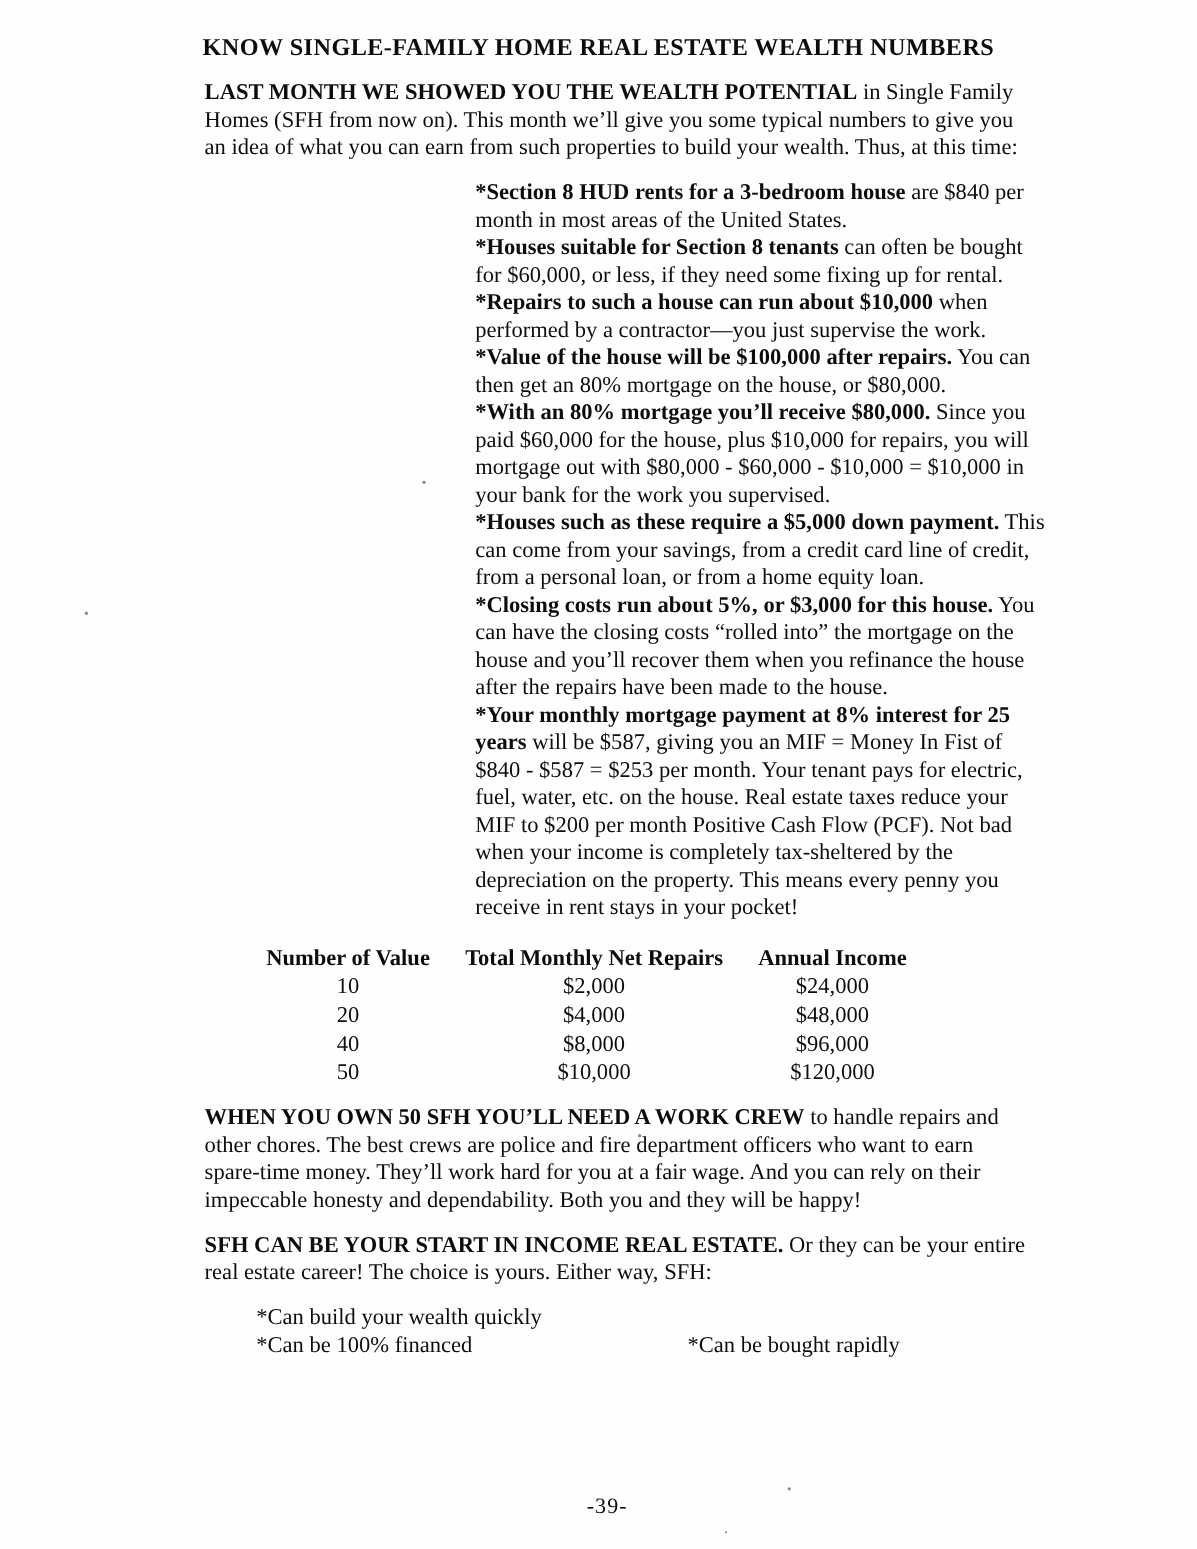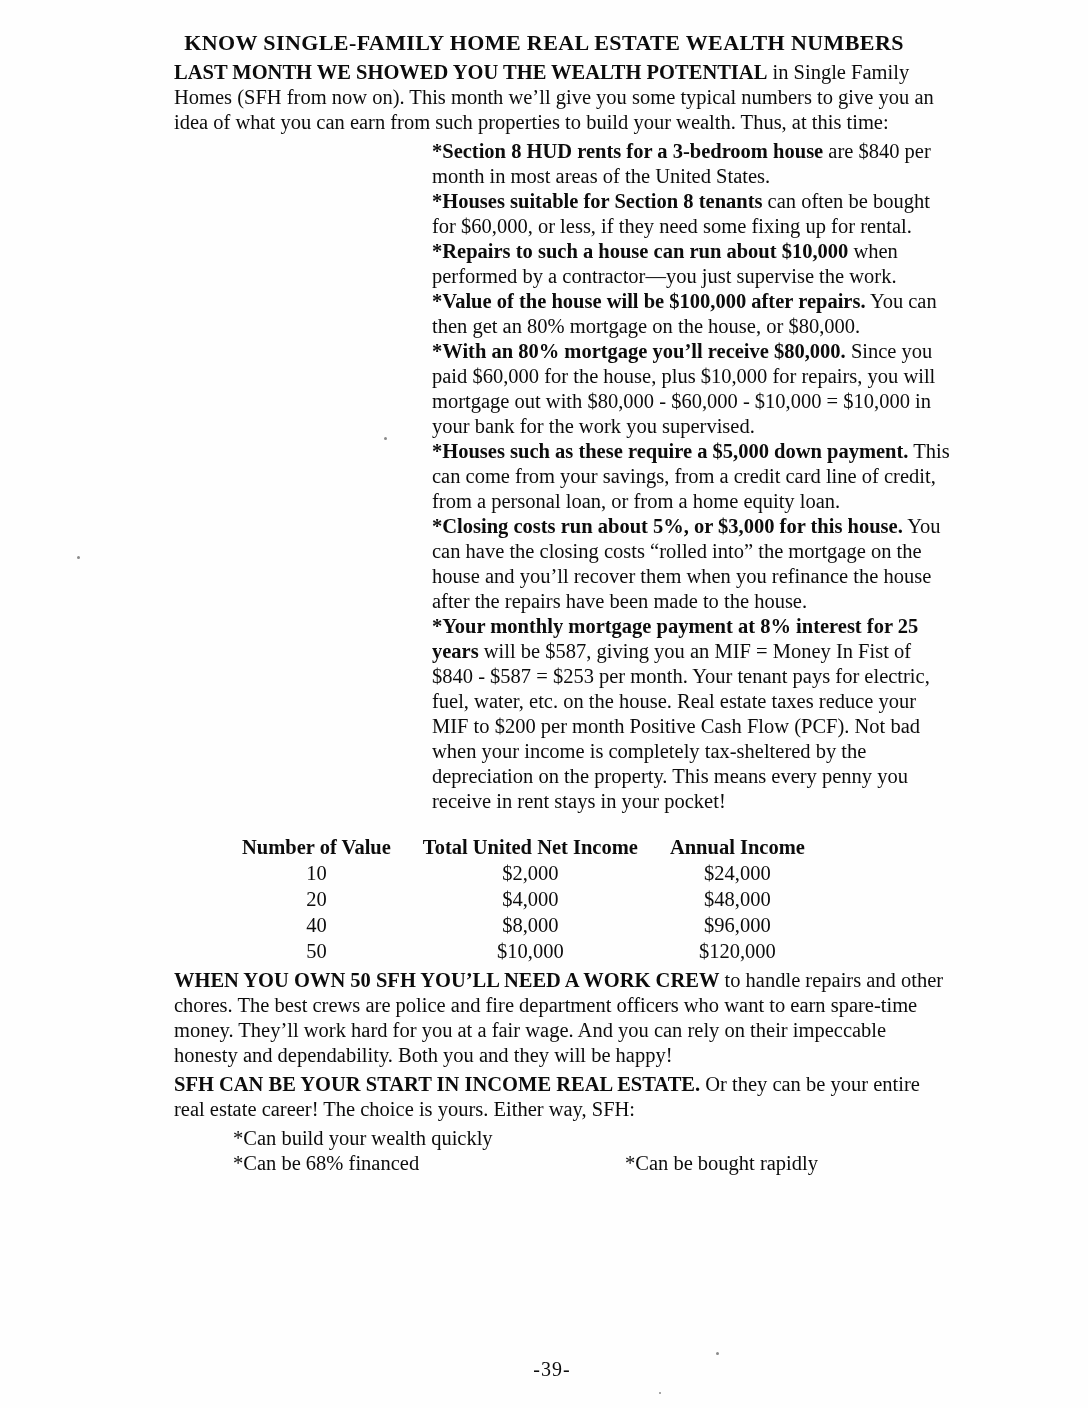--- a/index.html
+++ b/index.html
@@ -20,21 +20,21 @@
     text-align: center;
     font-size: 22px;
     font-weight: bold;
     letter-spacing: 0.4px;
     line-height: 26px;
   }
   .content {
     margin-left: 170px;
     margin-right: 138px;
   }
-  p.para { margin: 4px; }
+  p.para { margin: 16px; }
   .intro { margin-top: 24px; }
   .b { font-weight: bold; }
   .bullets {
     margin-left: 262px;
     width: 518px;
   }
   .bullet { margin: 0; }
   .build { margin-top: 24px; }
   table.income-table {
     margin: 20px 0 0 56px;
@@ -94,21 +94,21 @@
       <p class="bullet"><span class="b">*Houses such as these require a $5,000 down payment.</span><span> This can come from your savings, from a credit card line of credit, from a personal loan, or from a home equity loan.</span></p>
       <p class="bullet"><span class="b">*Closing costs run about 5%, or $3,000 for this house.</span><span> You can have the closing costs “rolled into” the mortgage on the house and you’ll recover them when you refinance the house after the repairs have been made to the house.</span></p>
       <p class="bullet"><span class="b">*Your monthly mortgage payment at 8% interest for 25 years</span><span> will be $587, giving you an MIF = Money In Fist of $840 - $587 = $253 per month. Your tenant pays for electric, fuel, water, etc. on the house. Real estate taxes reduce your MIF to $200 per month Positive Cash Flow (PCF). Not bad when your income is completely tax-sheltered by the depreciation on the property. This means every penny you receive in rent stays in your pocket!</span></p>
     </div>
 
 
     <table class="income-table">
       <thead>
         <tr>
           <th>Number of Value</th>
-          <th>Total United Net Income</th>
+          <th>Total Monthly Net Repairs</th>
           <th>Annual Income</th>
         </tr>
       </thead>
       <tbody>
         <tr>
           <td>10</td>
           <td>$2,000</td>
           <td>$24,000</td>
         </tr>
         <tr>
@@ -131,21 +131,21 @@
 
     <p class="para crew"><span class="b">WHEN YOU OWN 50 SFH YOU’LL NEED A WORK CREW</span><span> to handle repairs and other chores. The best crews are police and fire department officers who want to earn spare-time money. They’ll work hard for you at a fair wage. And you can rely on their impeccable honesty and dependability. Both you and they will be happy!</span></p>
 
     <p class="para start"><span class="b">SFH CAN BE YOUR START IN INCOME REAL ESTATE.</span><span> Or they can be your entire real estate career! The choice is yours. Either way, SFH:</span></p>
 
     <div>
       <div class="benefit-row">
         <span class="benefit-left">*Can build your wealth quickly</span>
       </div>
       <div class="benefit-row">
-        <span class="benefit-left">*Can be 68% financed</span>
+        <span class="benefit-left">*Can be 100% financed</span>
         <span>*Can be bought rapidly</span>
       </div>
     </div>
 
   </div>
 
   <div class="page-number">-39-</div>
 
   <div class="speck" style="left:384px; top:437px; width:3px; height:3px;"></div>
   <div class="speck" style="left:77px; top:556px; width:3px; height:3px;"></div>

